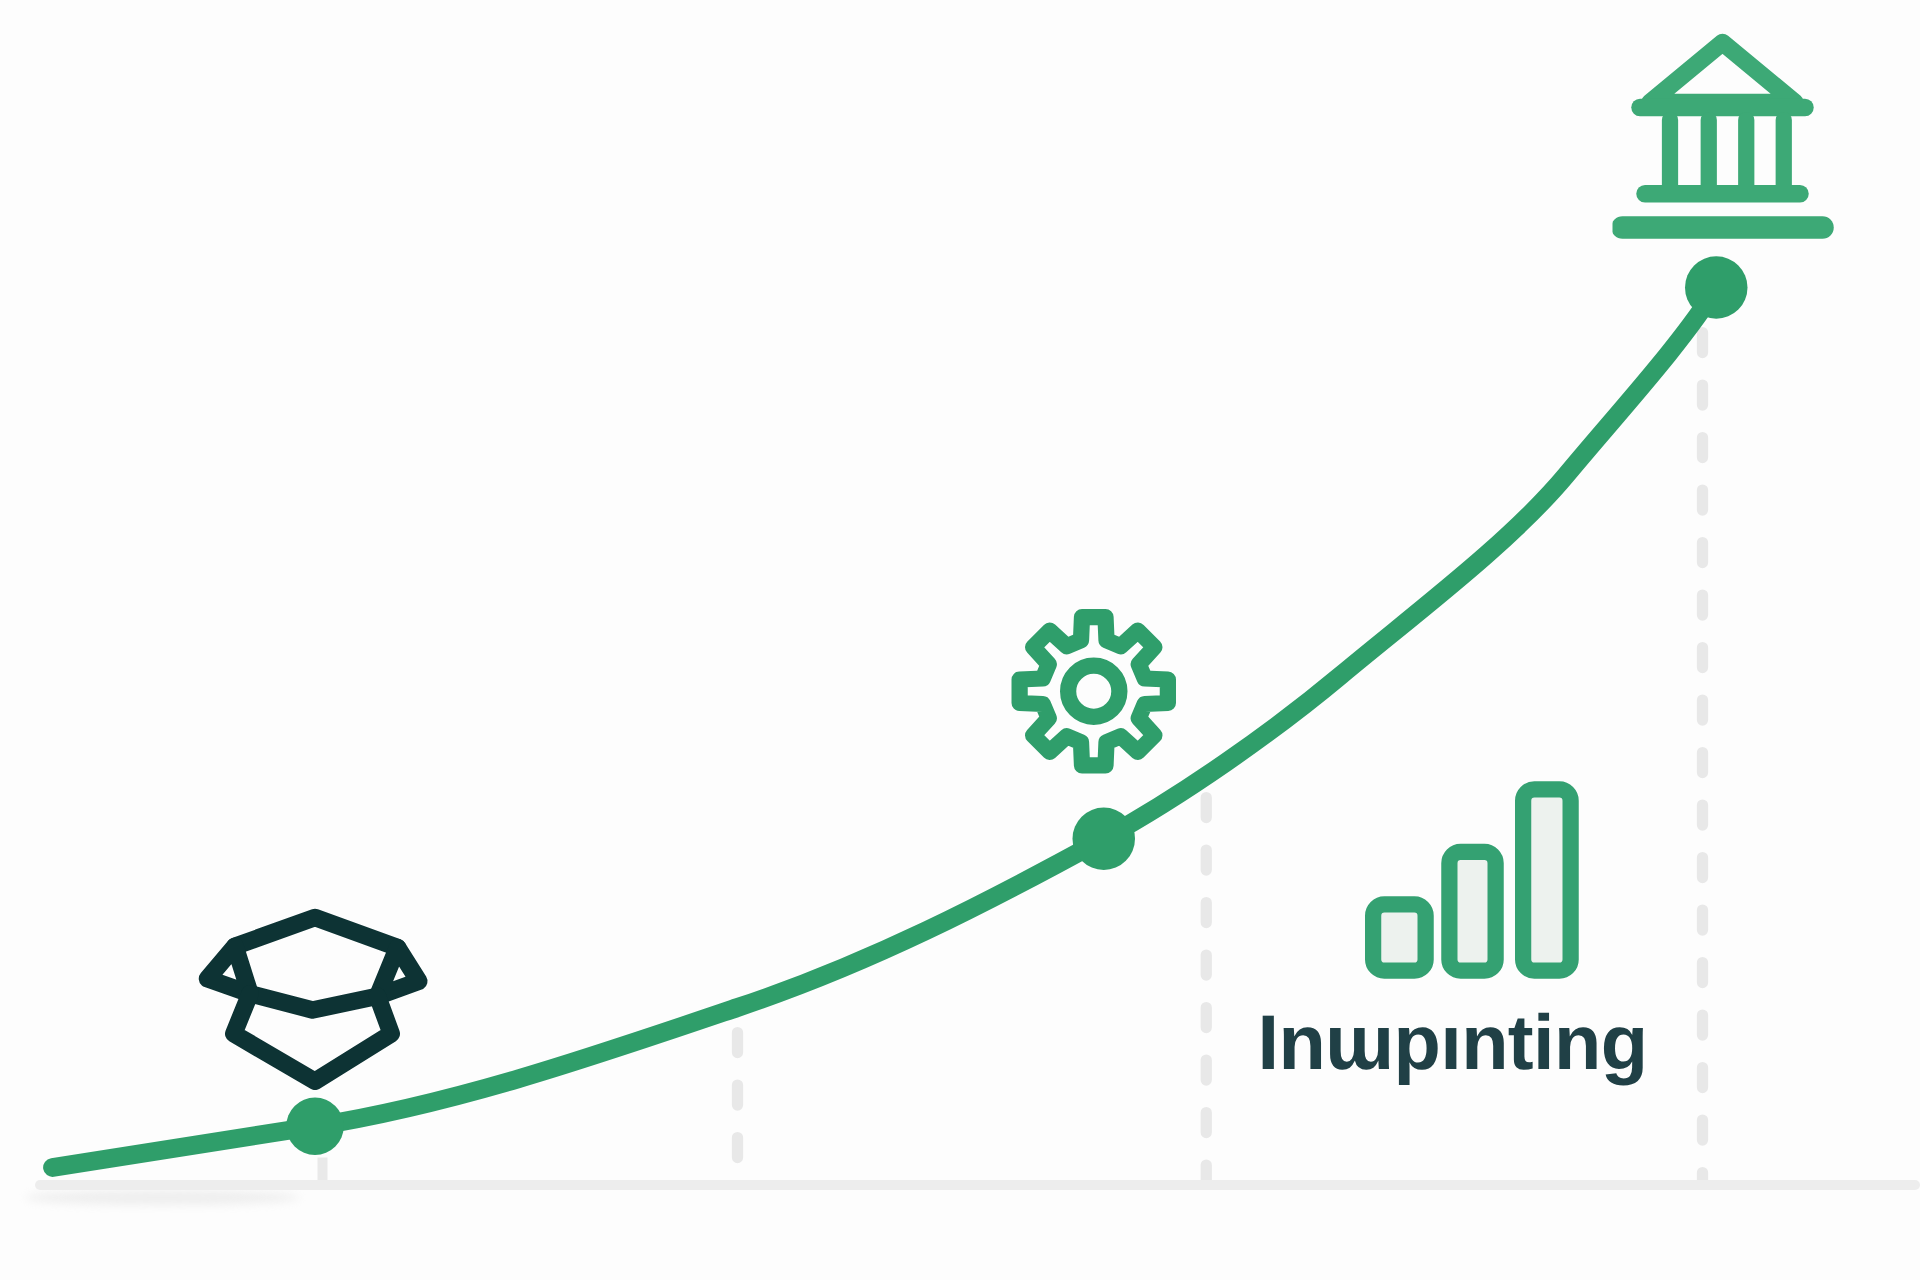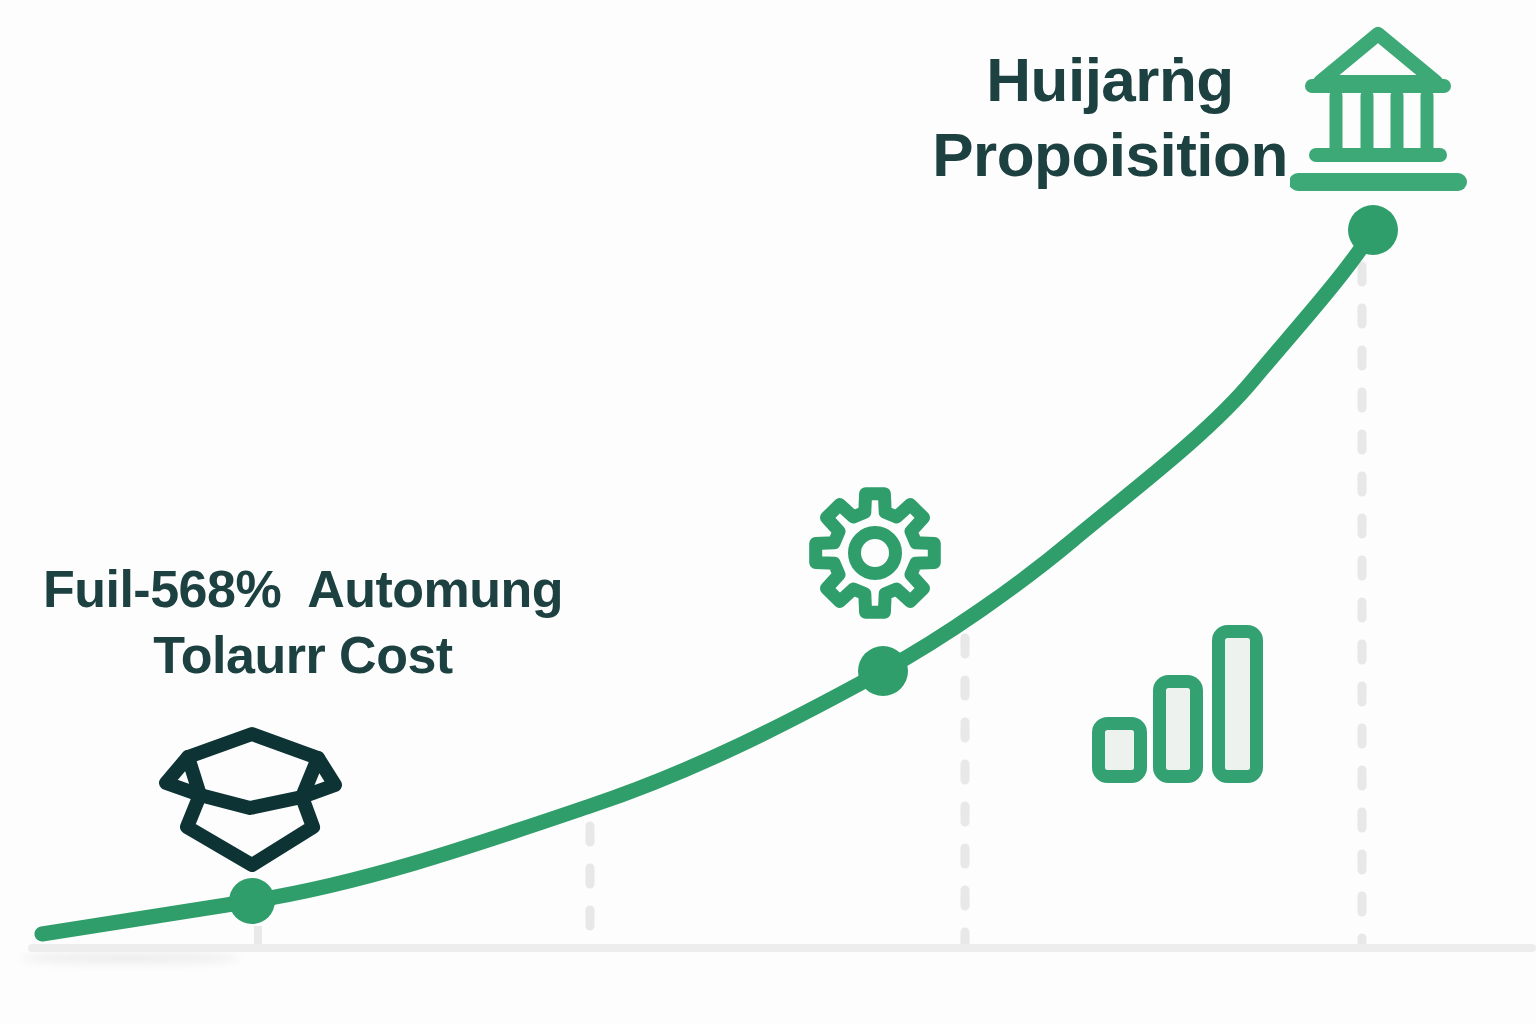--- a/index.html
+++ b/index.html
@@ -89,21 +89,18 @@
   </svg>
 
   <svg class="icon" style="left:1085px;top:618px;" width="186" height="172" viewBox="0 0 186 172">
     <g fill="#edf2ee" stroke="#34a172" stroke-width="13">
       <rect x="13.5" y="105.5" width="42" height="53" rx="9"></rect>
       <rect x="74.5" y="63.5" width="37" height="95" rx="9"></rect>
       <rect x="133.5" y="13.5" width="38" height="145" rx="9"></rect>
     </g>
   </svg>
 
-  <div class="milestone-label label-1">Fuil-568%  Automung
-Tolaurr Cost</div>
 
 
-  <div class="milestone-label label-3">Huijarṅg
-Propoisition</div>
 
+  <div class="milestone-label label-4">Inɯpınting</div>
 
 </div>
 
 </body></html>

